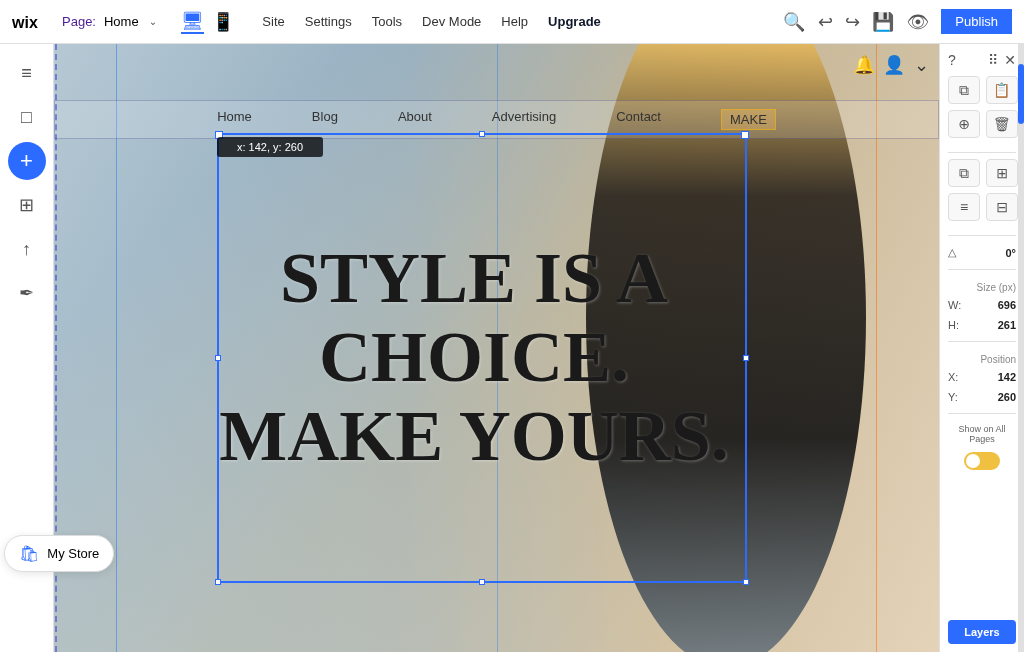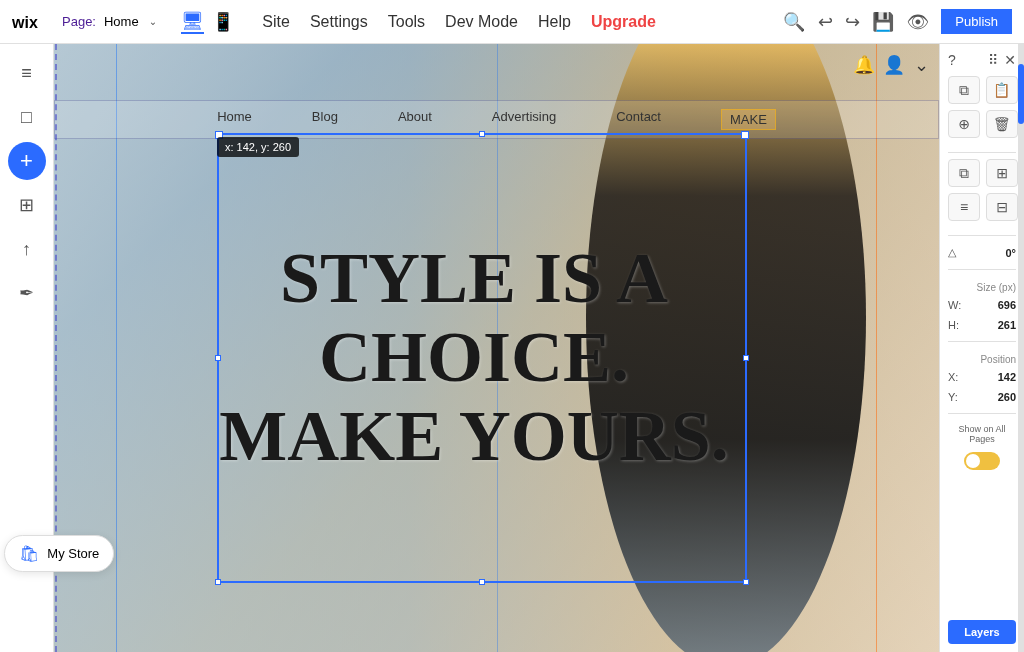--- a/index.html
+++ b/index.html
@@ -46,21 +46,21 @@
       color: #2b6bff;
       border-bottom: 2px solid #2b6bff;
     }
     .nav-items {
       display: flex;
       gap: 20px;
       margin-left: 20px;
       align-items: center;
     }
     .nav-item {
-      font-size: 16px;
+      font-size: 13px;
       color: #333;
       cursor: pointer;
     }
     .right-icons {
       display: flex;
       gap: 12px;
       margin-left: auto;
       align-items: center;
     }
     .right-icon {
@@ -223,21 +223,21 @@
     }
 
     
     .position-tooltip {
       position: absolute;
       top: 93px;
       left: 163px;
       background: rgba(0,0,0,0.75);
       color: #fff;
       font-size: 11px;
-      padding: 4px 8px;
+      padding: 4px 20px;
       border-radius: 3px;
       z-index: 30;
       white-space: nowrap;
     }
 
     
     .selection-box {
       position: absolute;
       top: 89px;
       left: 163px;
@@ -451,21 +451,21 @@
     <span class="device-icon active">🖥</span>
     <span class="device-icon">📱</span>
   </div>
 
   <div class="nav-items">
     <span class="nav-item">Site</span>
     <span class="nav-item">Settings</span>
     <span class="nav-item">Tools</span>
     <span class="nav-item">Dev Mode</span>
     <span class="nav-item">Help</span>
-    <span class="nav-item" style="color:#ef4444;font-weight:600;">Upgrade</span>
+    <span class="nav-item" style="color:#0f172a;font-weight:600;">Upgrade</span>
   </div>
 
   <div class="right-icons">
     <span class="right-icon">🔍</span>
     <span class="right-icon">↩</span>
     <span class="right-icon">↪</span>
     <span class="right-icon">💾</span>
     <span class="right-icon">👁</span>
     <button style="background:#2b6bff;color:#fff;border:none;border-radius:0;padding:5px 14px;font-size:13px;cursor:pointer;">Publish</button>
   </div>

